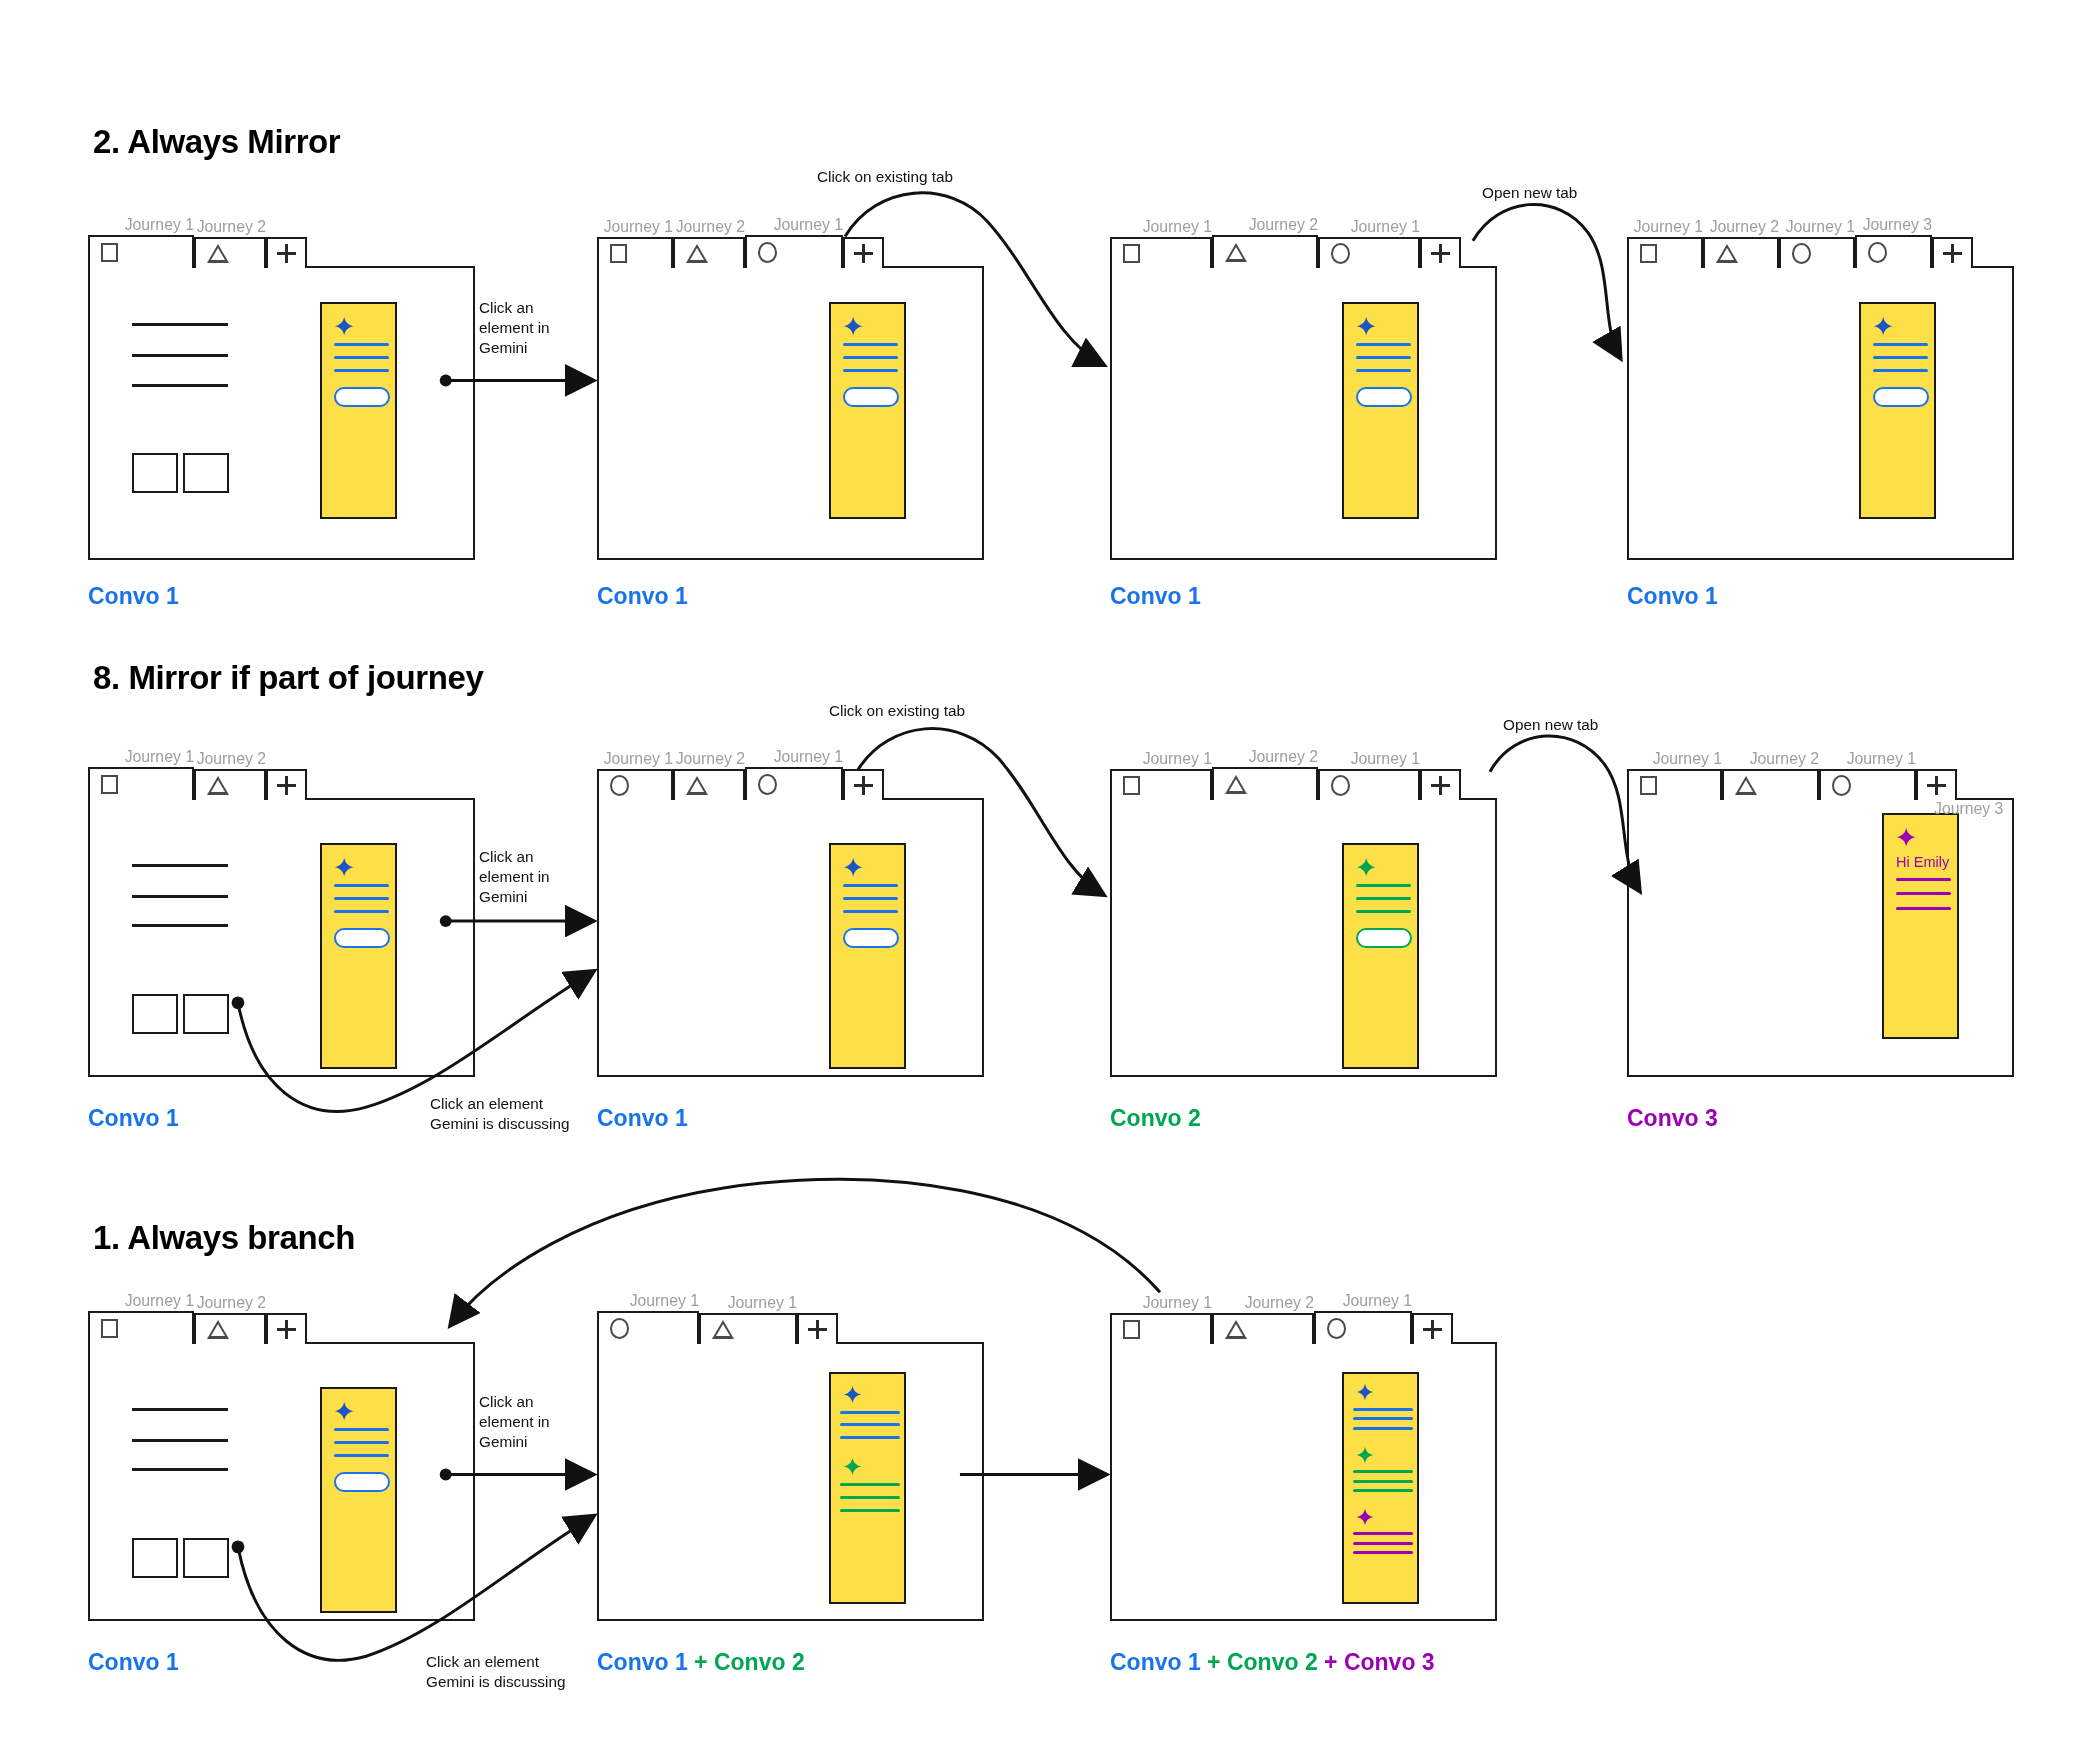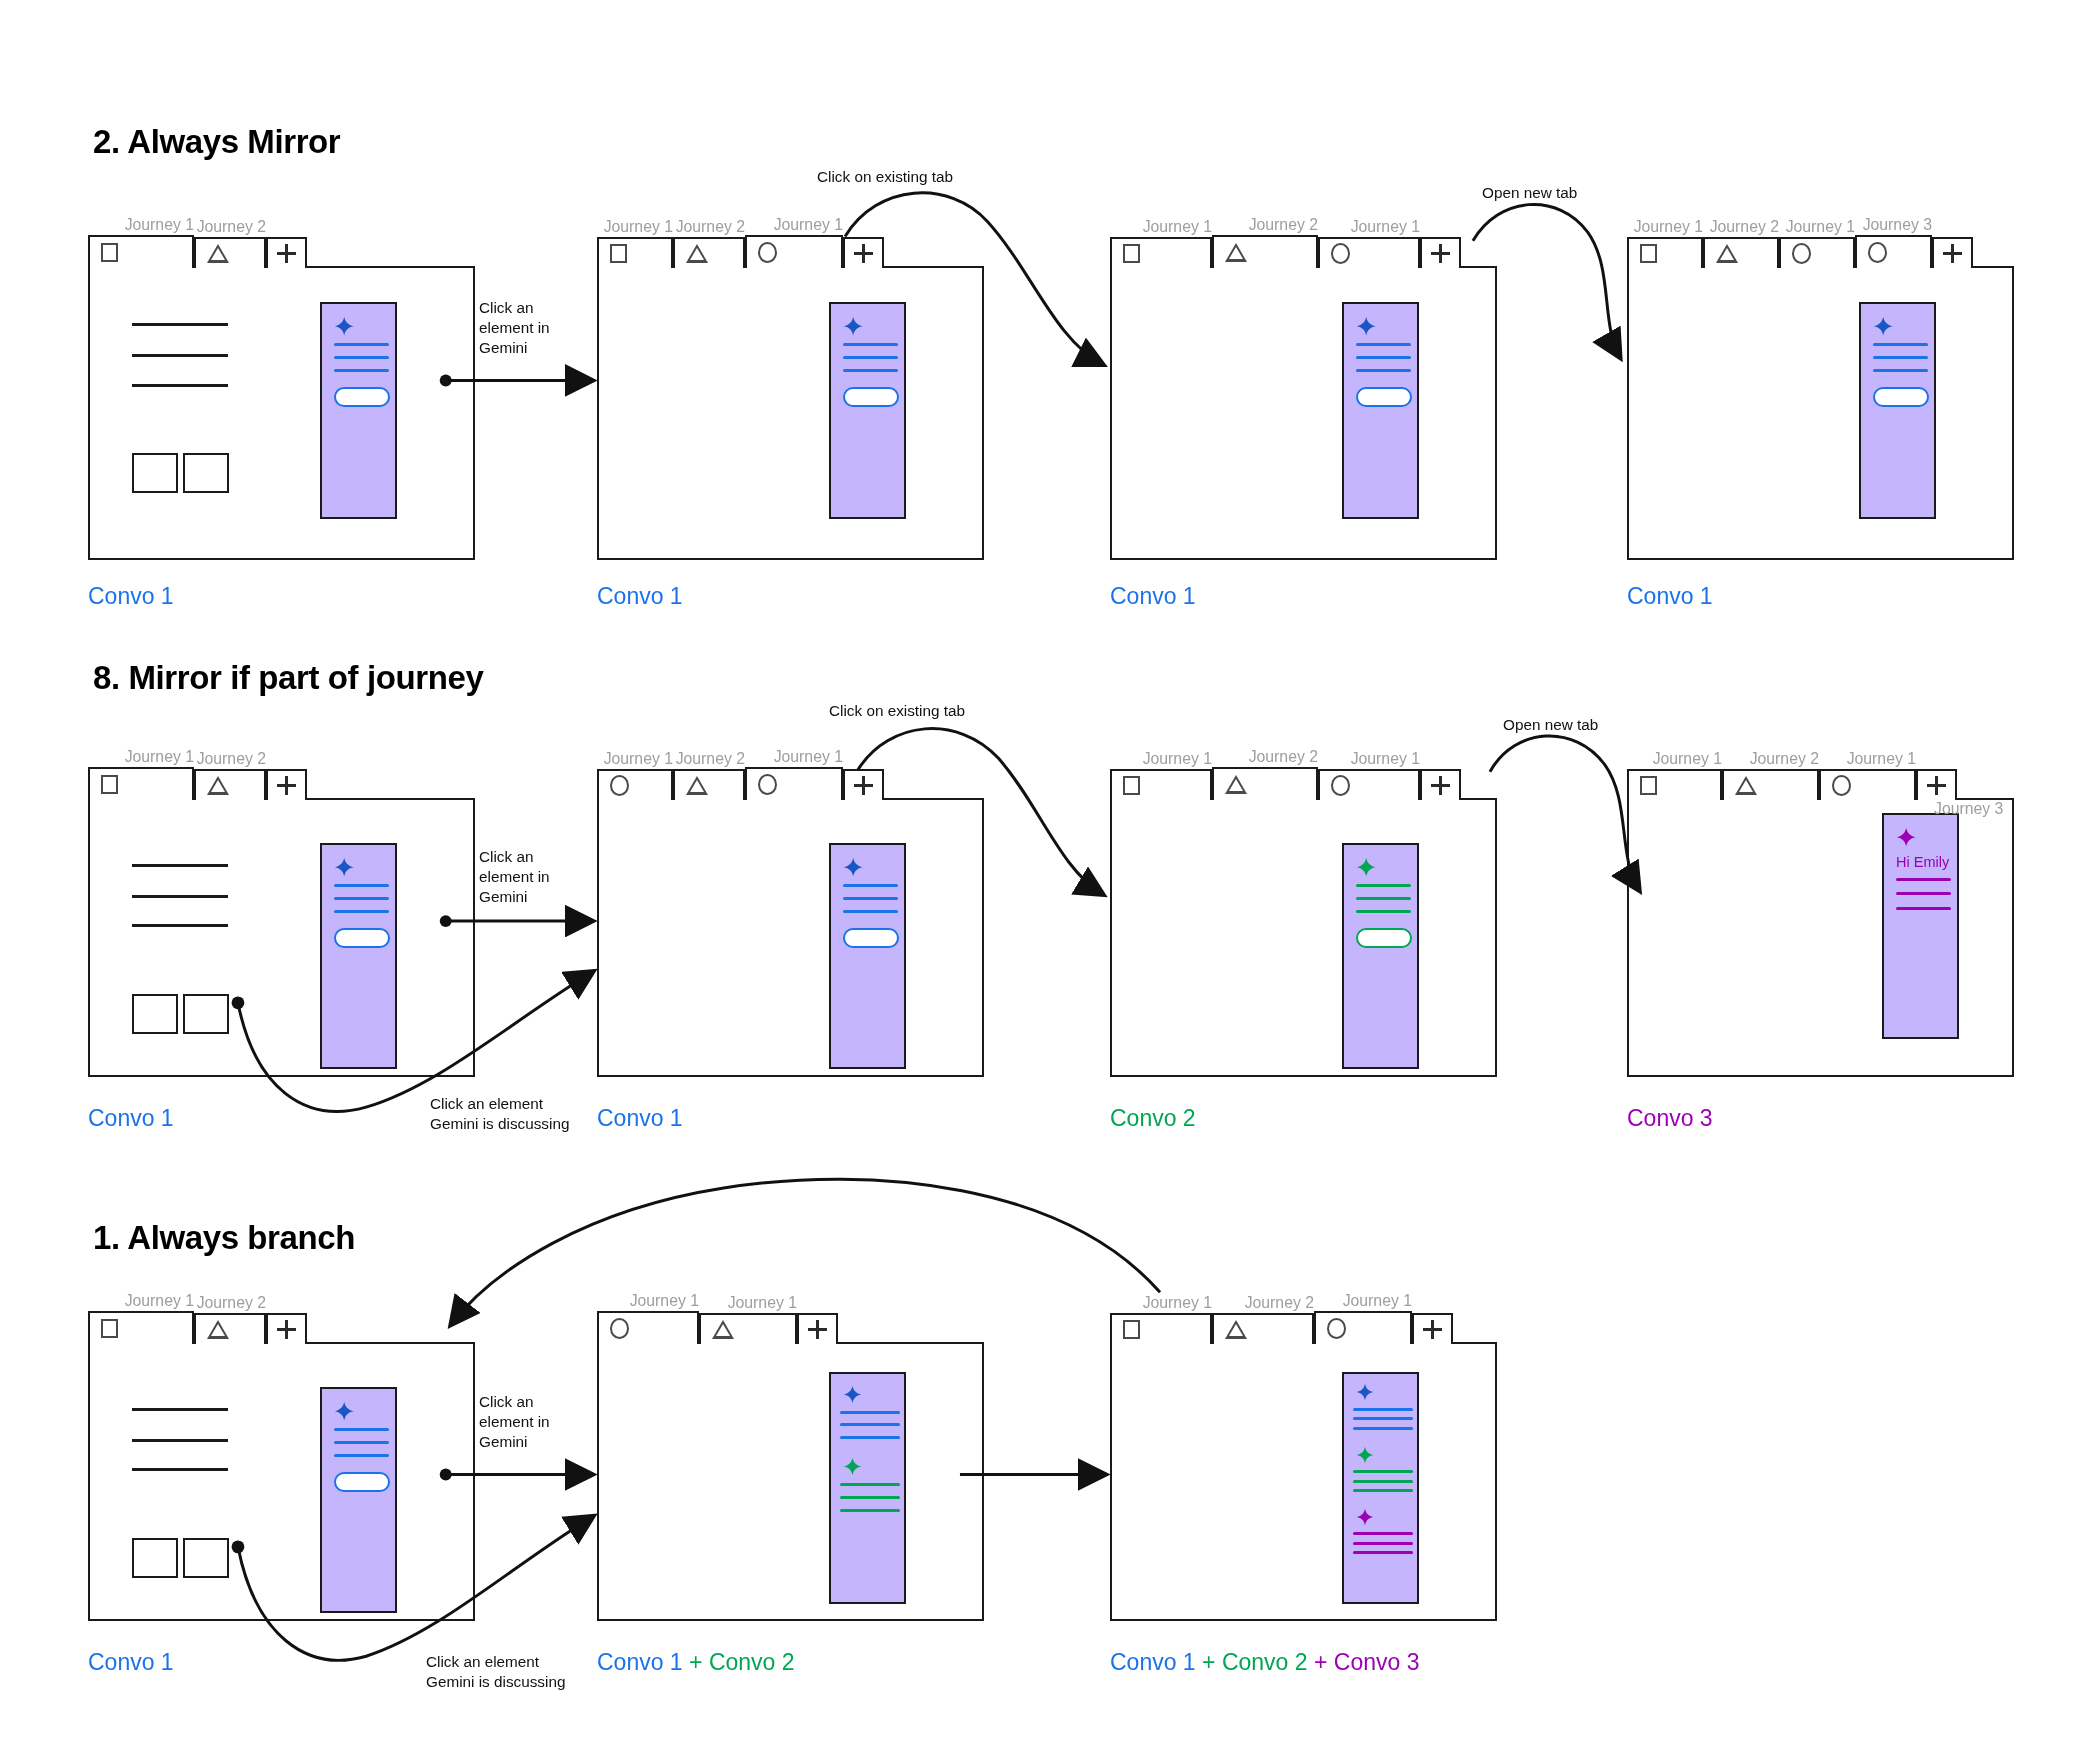--- a/index.html
+++ b/index.html
@@ -82,33 +82,34 @@
   }
 
   
   .mock-line { position: absolute; height: 2.6px; background: #1a1a1a; }
   .mock-box { position: absolute; border: 2.1px solid #1a1a1a; }
 
   
   .gpanel {
     position: absolute;
     border: 2.1px solid #1a1a1a;
-    background: #c4b5fd;
+    background: #fde047;
     z-index: 3;
   }
   .spark { position: absolute; }
   .g-line { position: absolute; height: 3px; border-radius: 1.7px; }
   .g-pill { position: absolute; height: 19.6px; border-width: 2.6px; border-style: solid; border-radius: 11px; background:#fff; }
   .g-text { position: absolute; font-size: 14.5px; white-space: nowrap; }
 
   
   .convo {
     position: absolute;
     font-size: 23px;
     white-space: nowrap;
+    font-weight: bold;
   }
 
   
   .annot {
     position: absolute;
     font-size: 15.3px;
     color: #111;
     line-height: 1.32;
     white-space: pre-line;
   }

